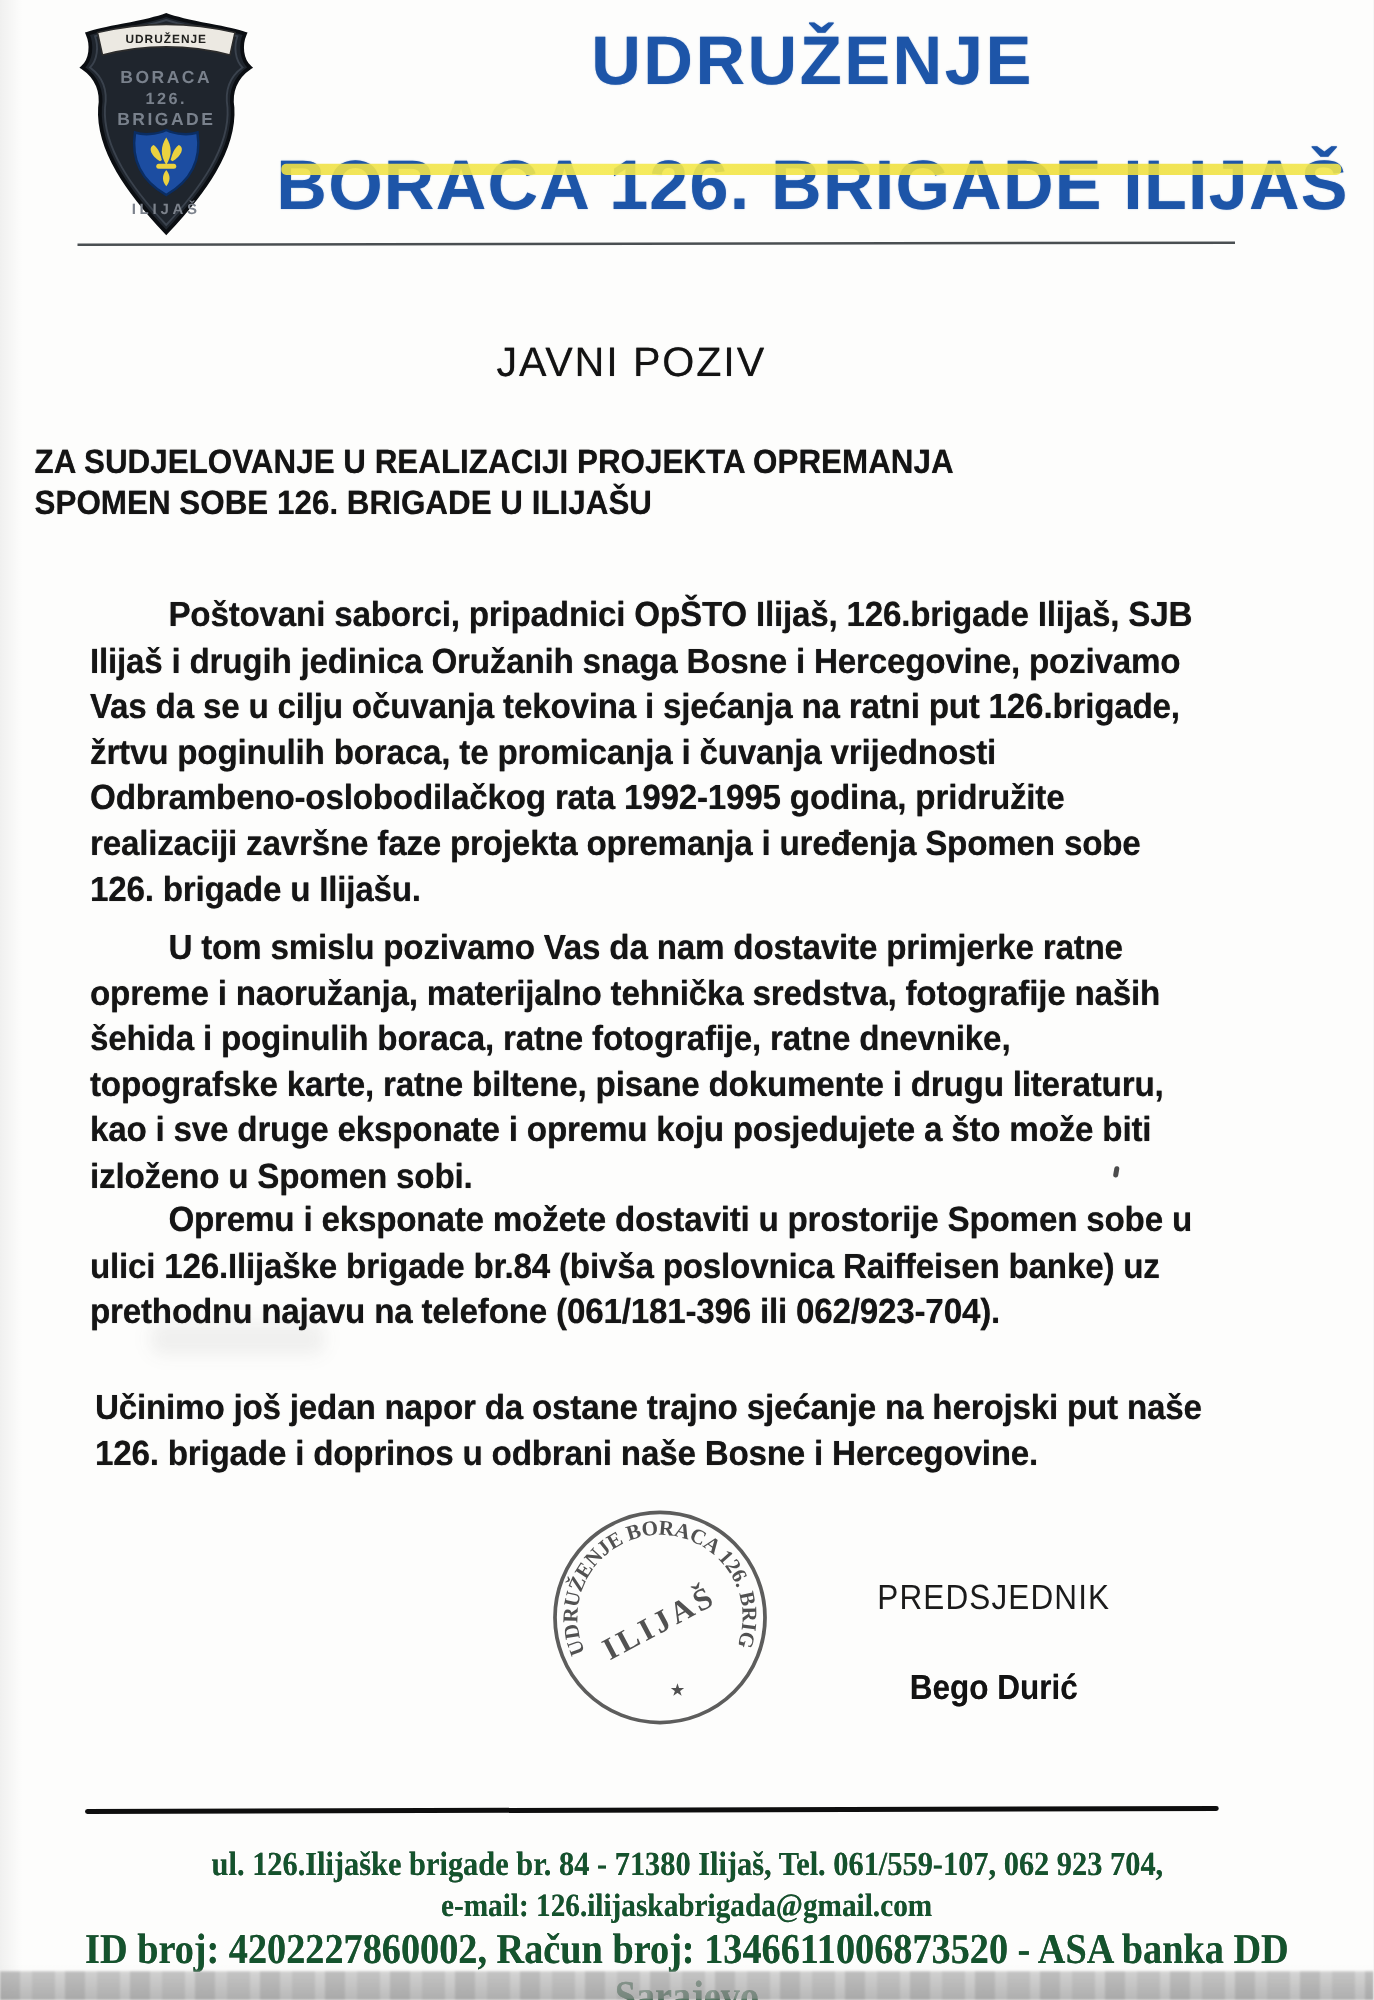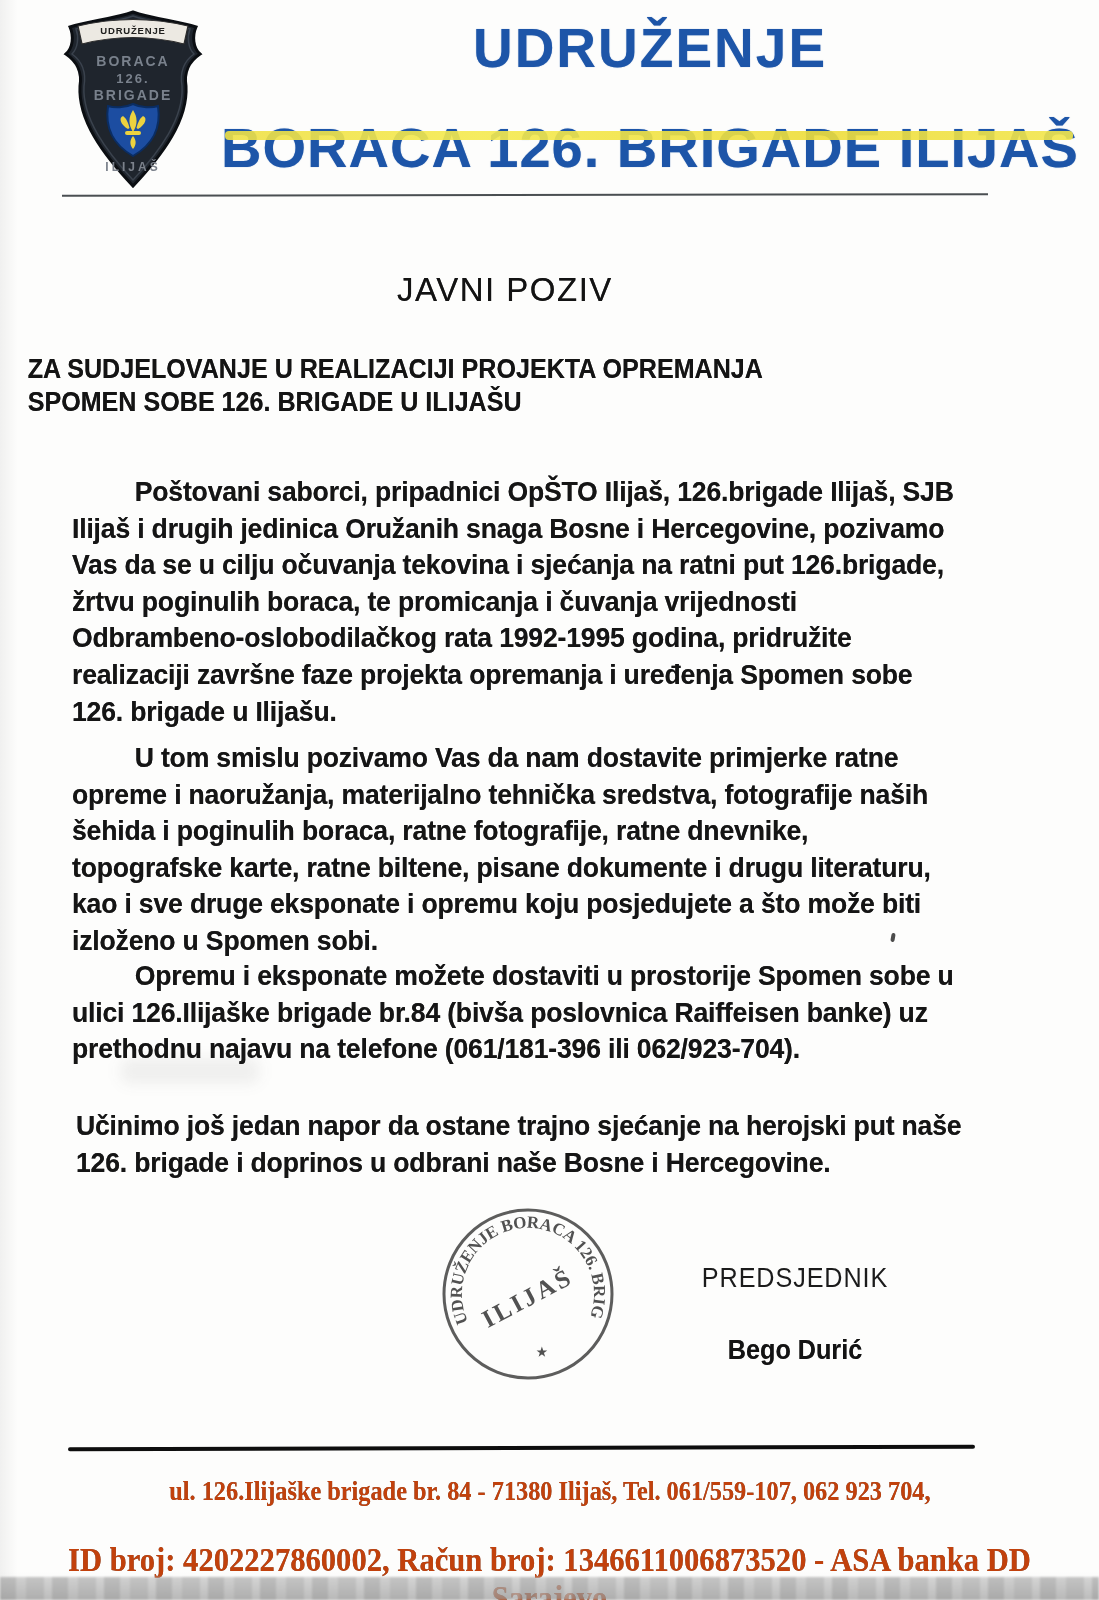--- a/index.html
+++ b/index.html
@@ -28,21 +28,21 @@
   .p3{top:958px;}
   .p4{top:1108px;left:76px;}
 
   
   .stamp{position:absolute;left:438px;top:1204px;opacity:.88;}
   .sig-role{position:absolute;left:660px;top:1262px;width:270px;text-align:center;font-size:28px;font-weight:normal;color:#1b1b1b;letter-spacing:1px;transform:scaleX(.9);transform-origin:center top;}
   .sig-name{position:absolute;left:660px;top:1334px;width:270px;text-align:center;font-size:28px;font-weight:bold;color:#131313;transform:scaleX(.9);transform-origin:center top;text-shadow:0 0 .5px rgba(0,0,0,.6);}
 
   
   .footer-rule{position:absolute;left:68px;top:1446px;width:907px;height:4px;background:#0e0e0e;border-radius:2px;transform:rotate(-0.15deg);}
-  .footer{font-family:"Liberation Serif",serif;font-weight:bold;color:#c2410c;position:absolute;left:0;width:1099px;text-align:center;text-shadow:0 0 .5px rgba(0,0,0,.6);}
+  .footer{font-family:"Liberation Serif",serif;font-weight:bold;color:#14532d;position:absolute;left:0;width:1099px;text-align:center;text-shadow:0 0 .5px rgba(0,0,0,.6);}
   .footer .inner{display:inline-block;transform:scaleX(.9);transform-origin:center top;}
   .f1{top:1476px;font-size:27px;}
   .f2{top:1510px;font-size:26px;}
   .f3{top:1541px;font-size:34px;text-align:center;}
 
   
   .scan-strip{position:absolute;left:0;top:1577px;width:1099px;height:23px;background:repeating-linear-gradient(90deg,#bdbdbd 0 16px,#d8d8d8 16px 26px,#c6c6c6 26px 44px,#dedede 44px 52px),linear-gradient(180deg,#e6e6e6,#c2c2c2);background-blend-mode:multiply;opacity:.75;filter:blur(1px);}
   .smudge{position:absolute;left:120px;top:1058px;width:140px;height:26px;background:rgba(60,60,60,.07);filter:blur(7px);border-radius:10px;}
   .artifact-dot{position:absolute;left:891px;top:933px;width:4px;height:9px;background:#4c4c4c;border-radius:2px;transform:rotate(10deg);}
 
@@ -130,18 +130,21 @@
     <text class="stamp-star" x="104" y="152" text-anchor="middle">★</text>
   </svg>
 
   <div class="sig-role">PREDSJEDNIK</div>
   <div class="sig-name">Bego Durić</div>
 
   <div class="footer-rule"></div>
   <div class="footer f1">
     <span class="inner">ul. 126.Ilijaške brigade br. 84 - 71380 Ilijaš, Tel. 061/559-107, 062 923 704,</span>
   </div>
+  <div class="footer f2">
+    <span class="inner">e-mail: 126.ilijaskabrigada@gmail.com</span>
+  </div>
   <div class="footer f3">
     <span class="inner">ID broj: 4202227860002, Račun broj: 1346611006873520 - ASA banka DD Sarajevo</span>
   </div>
 
   <div class="scan-strip"></div>
 </div>
 
 </body></html>

